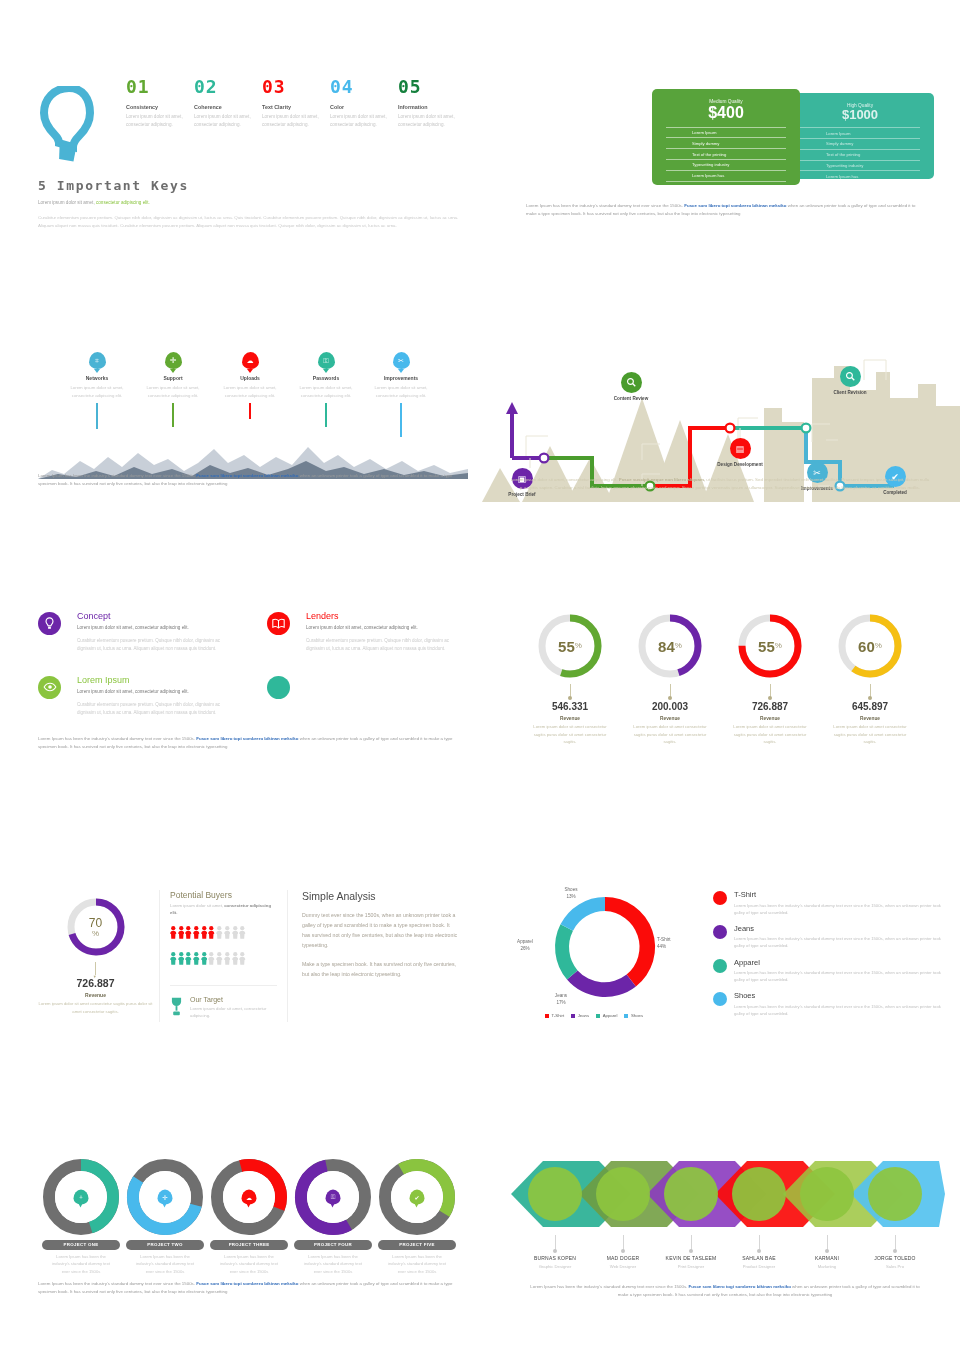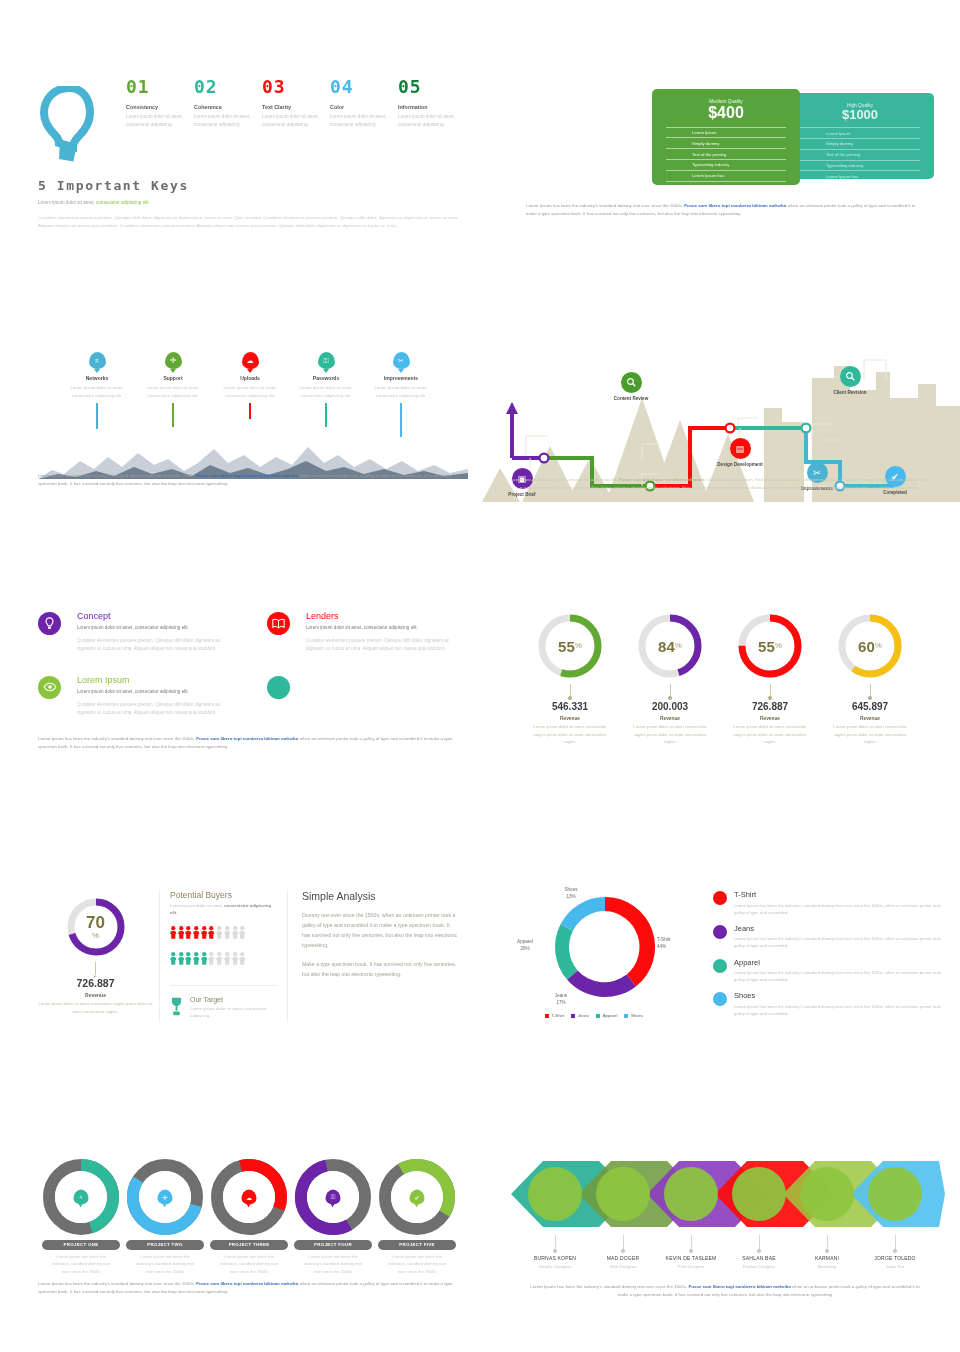--- a/index.html
+++ b/index.html
@@ -122,21 +122,21 @@
   #s6 .rd { font-size:4.2px; line-height:1.8; color:#c3bfa6; margin-top:2px; padding:0 8px; }
 
   
   #s7 { left:38px; top:890px; width:430px; height:145px; }
   #s7 .cols { display:flex; }
   #s7 .col-a { width:122px; text-align:center; border-right:0.8px solid #eee; padding-right:6px; }
   #s7 .col-b { width:128px; padding:0 10px; border-right:0.8px solid #eee; }
   #s7 .col-c { width:170px; padding-left:14px; }
   #s7 .ring70 { width:62px; height:62px; margin:6px auto 0; position:relative; }
   #s7 .pv { position:absolute; inset:0; display:flex; flex-direction:column; align-items:center; justify-content:center; color:#7b7340; }
-  #s7 .pv .n { font-size:17px; font-weight:bold; line-height:1; }
+  #s7 .pv .n { font-size:12px; font-weight:normal; line-height:1; }
   #s7 .pv .p { font-size:8px; color:#9b9470; }
   #s7 .conn { width:1px; height:13px; background:#cdc8a8; margin:4px auto 0; position:relative; }
   #s7 .conn:after { content:"▼"; position:absolute; bottom:-4px; left:-2.2px; font-size:4px; color:#b6ae88; }
   #s7 .big { font-size:10.5px; font-weight:bold; color:#3d3d3d; margin-top:2px; }
   #s7 .rv { font-size:5px; font-weight:bold; color:#6f6a50; margin-top:3px; }
   #s7 .rd { font-size:4.2px; line-height:1.8; color:#c3bfa6; margin-top:2px; }
   #s7 .bh { font-size:8.5px; color:#8b8562; }
   #s7 .bs { font-size:4.3px; line-height:1.7; color:#bdbdbd; margin-top:2px; }
   #s7 .bs b { color:#8d8d8d; }
   #s7 .ppl { display:flex; gap:1.2px; margin-top:8px; }

